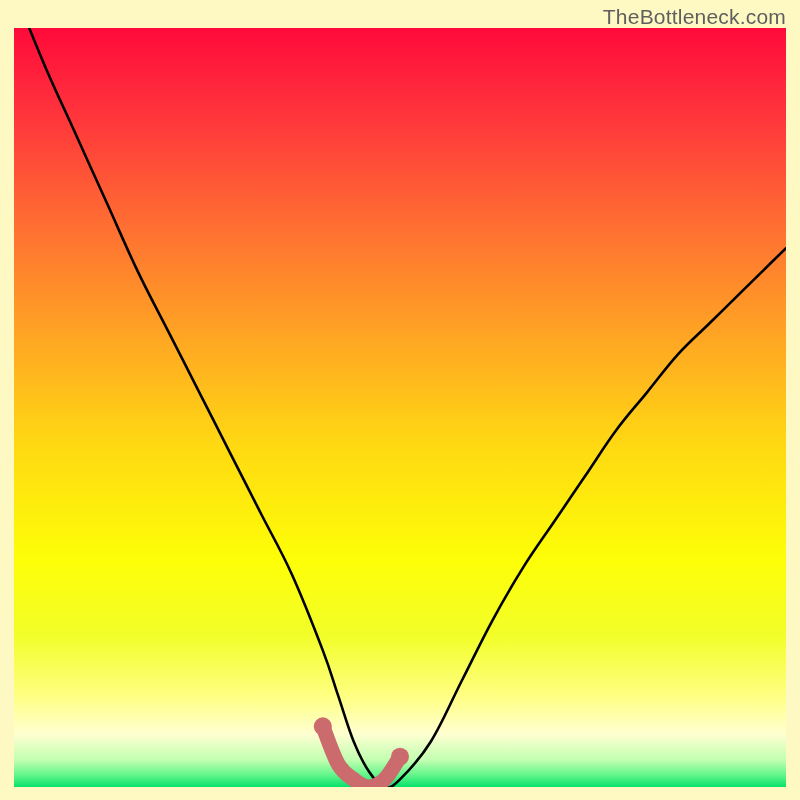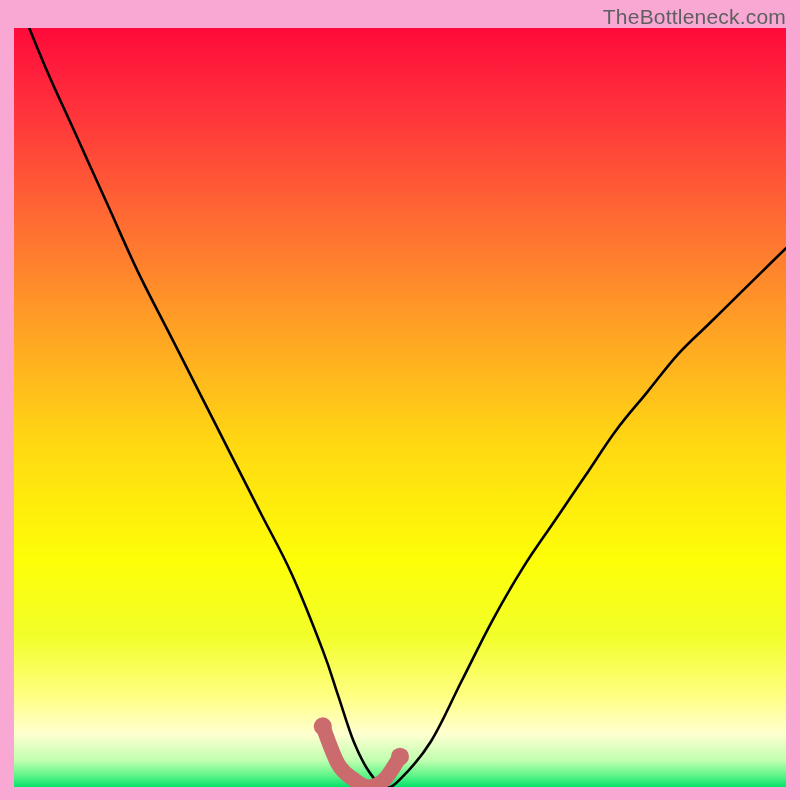--- a/index.html
+++ b/index.html
@@ -3,21 +3,21 @@
 <meta charset="utf-8">
 <style>
   * { margin: 0; padding: 0; box-sizing: border-box; }
   html, body { width: 800px; height: 800px; overflow: hidden; }
   body { background: #000; font-family: Arial, Helvetica, sans-serif; }
 
   .frame {
     position: absolute;
     top: 0; left: 0;
     width: 800px; height: 800px;
-    background: #f9a8d4;
+    background: #fef9c3;
   }
 
   .plot-area {
     position: absolute;
     top: 28px;
     left: 14px;
     width: 772px;
     height: 759px;
     overflow: hidden;
   }

